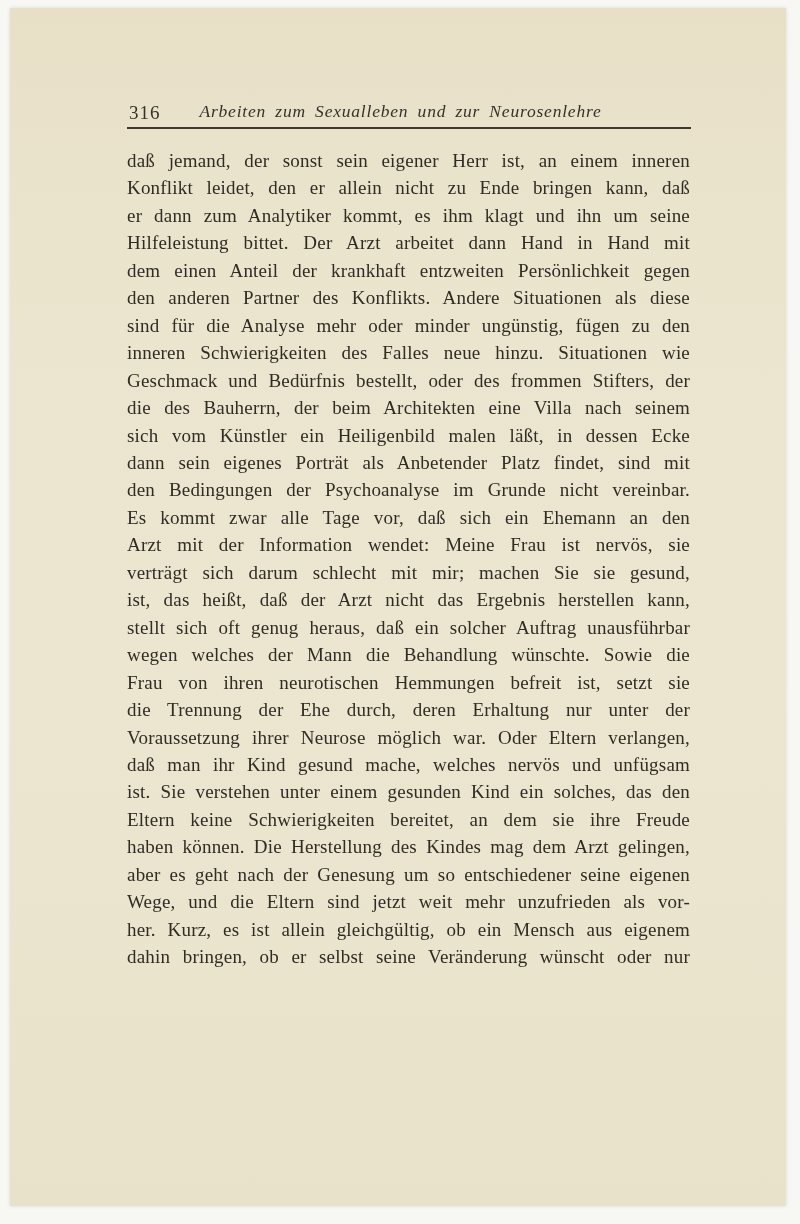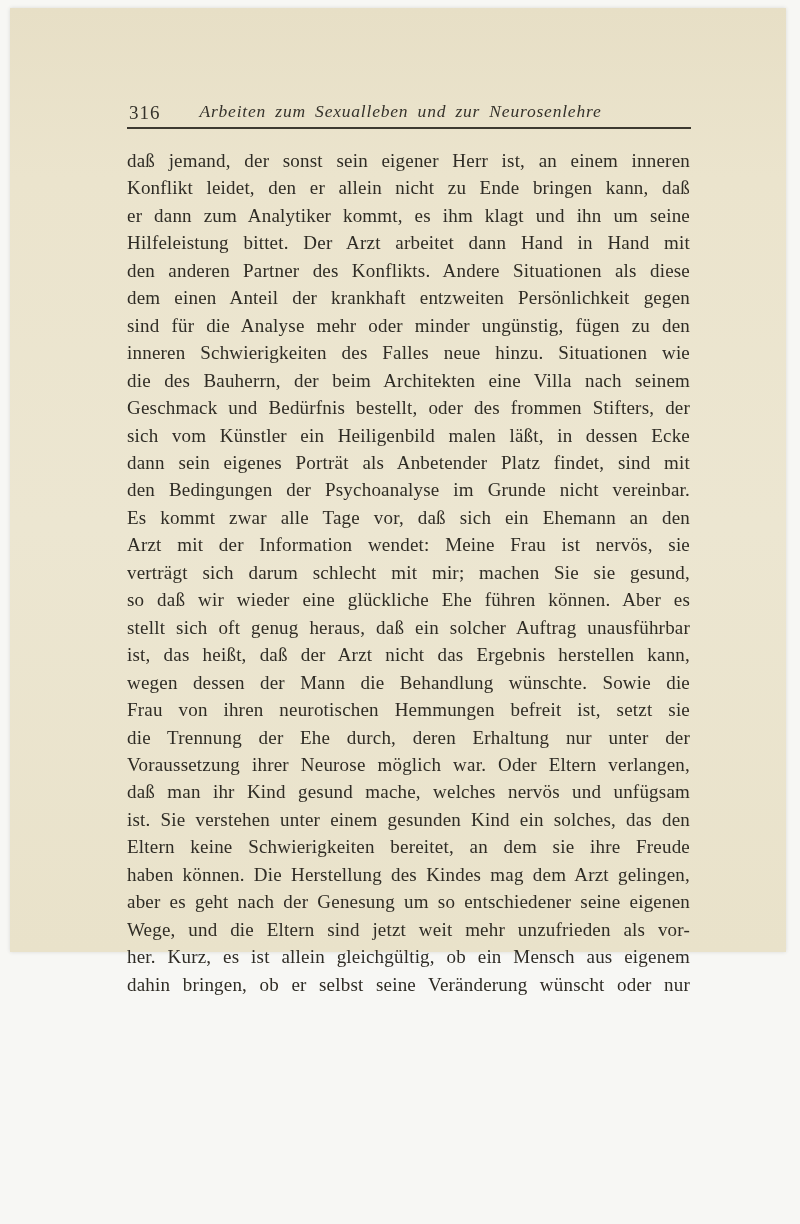--- a/index.html
+++ b/index.html
@@ -7,21 +7,21 @@
     width:800px;height:1224px;
     font-family:"Liberation Serif", serif;
     background:#f7f7f4;
   }
   .canvas{
     position:relative;width:800px;height:1224px;
     background:var(--margin-bg,#f7f7f4);
     overflow:hidden;
   }
   .paper{
-    position:absolute;left:10px;top:8px;width:776px;height:944px;
+    position:absolute;left:10px;top:8px;width:776px;height:1198px;
     background:linear-gradient(180deg,#e7dfc6 0%, #ebe4cd 18%, #ece6d1 55%, #e9e2ca 100%);
     box-shadow:0 0 4px rgba(0,0,0,0.12);
   }
   .header-row{
     position:absolute;left:117px;top:91px;width:563px;height:26px;
     color:var(--ink,#2f2c25);
   }
   .page-number{
     position:absolute;left:2px;top:3px;
     font-size:19px;letter-spacing:1px;color:#35322b;
@@ -60,36 +60,35 @@
       <span class="running-head">Arbeiten zum Sexualleben und zur Neurosenlehre</span>
     </div>
 
     <div class="head-rule"></div>
 
     <div class="body-block">
         <div class="bline">daß jemand, der sonst sein eigener Herr ist, an einem inneren</div>
         <div class="bline">Konflikt leidet, den er allein nicht zu Ende bringen kann, daß</div>
         <div class="bline">er dann zum Analytiker kommt, es ihm klagt und ihn um seine</div>
         <div class="bline">Hilfeleistung bittet.  Der Arzt arbeitet dann Hand in Hand mit</div>
+        <div class="bline">dem einen Anteil der krankhaft entzweiten Persönlichkeit gegen</div>
         <div class="bline">den anderen Partner des Konflikts.  Andere Situationen als diese</div>
-        <div class="bline">dem einen Anteil der krankhaft entzweiten Persönlichkeit gegen</div>
         <div class="bline">sind für die Analyse mehr oder minder ungünstig, fügen zu den</div>
         <div class="bline">inneren Schwierigkeiten des Falles neue hinzu.  Situationen wie</div>
+        <div class="bline">Geschmack und Bedürfnis bestellt, oder des frommen Stifters, der</div>
         <div class="bline">die des Bauherrn, der beim Architekten eine Villa nach seinem</div>
-        <div class="bline">Geschmack und Bedürfnis bestellt, oder des frommen Stifters, der</div>
         <div class="bline">sich vom Künstler ein Heiligenbild malen läßt, in dessen Ecke</div>
         <div class="bline">dann sein eigenes Porträt als Anbetender Platz findet, sind mit</div>
         <div class="bline">den Bedingungen der Psychoanalyse im Grunde nicht vereinbar.</div>
         <div class="bline">Es kommt zwar alle Tage vor, daß sich ein Ehemann an den</div>
         <div class="bline">Arzt mit der Information wendet:  Meine Frau ist nervös, sie</div>
         <div class="bline">verträgt sich darum schlecht mit mir;  machen Sie sie gesund,</div>
-        <div class="bline">so daß wir wieder eine glückliche Ehe führen können.  Aber es</div>
+        <div class="bline">ist, das heißt, daß der Arzt nicht das Ergebnis herstellen kann,</div>
         <div class="bline">stellt sich oft genug heraus, daß ein solcher Auftrag unausführbar</div>
-        <div class="bline">ist, das heißt, daß der Arzt nicht das Ergebnis herstellen kann,</div>
-        <div class="bline">wegen dessen der Mann die Behandlung wünschte.  Sowie die</div>
+        <div class="bline">wegen welches der Mann die Behandlung wünschte.  Sowie die</div>
         <div class="bline">Frau von ihren neurotischen Hemmungen befreit ist, setzt sie</div>
         <div class="bline">die Trennung der Ehe durch, deren Erhaltung nur unter der</div>
         <div class="bline">Voraussetzung ihrer Neurose möglich war. Oder Eltern verlangen,</div>
         <div class="bline">daß man ihr Kind gesund mache, welches nervös und unfügsam</div>
         <div class="bline">ist. Sie verstehen unter einem gesunden Kind ein solches, das den</div>
         <div class="bline">Eltern keine Schwierigkeiten bereitet, an dem sie ihre Freude</div>
         <div class="bline">haben können. Die Herstellung des Kindes mag dem Arzt gelingen,</div>
         <div class="bline">aber es geht nach der Genesung um so entschiedener seine eigenen</div>
         <div class="bline">Wege, und die Eltern sind jetzt weit mehr unzufrieden als vor-</div>
         <div class="bline">her. Kurz, es ist allein gleichgültig, ob ein Mensch aus eigenem</div>

